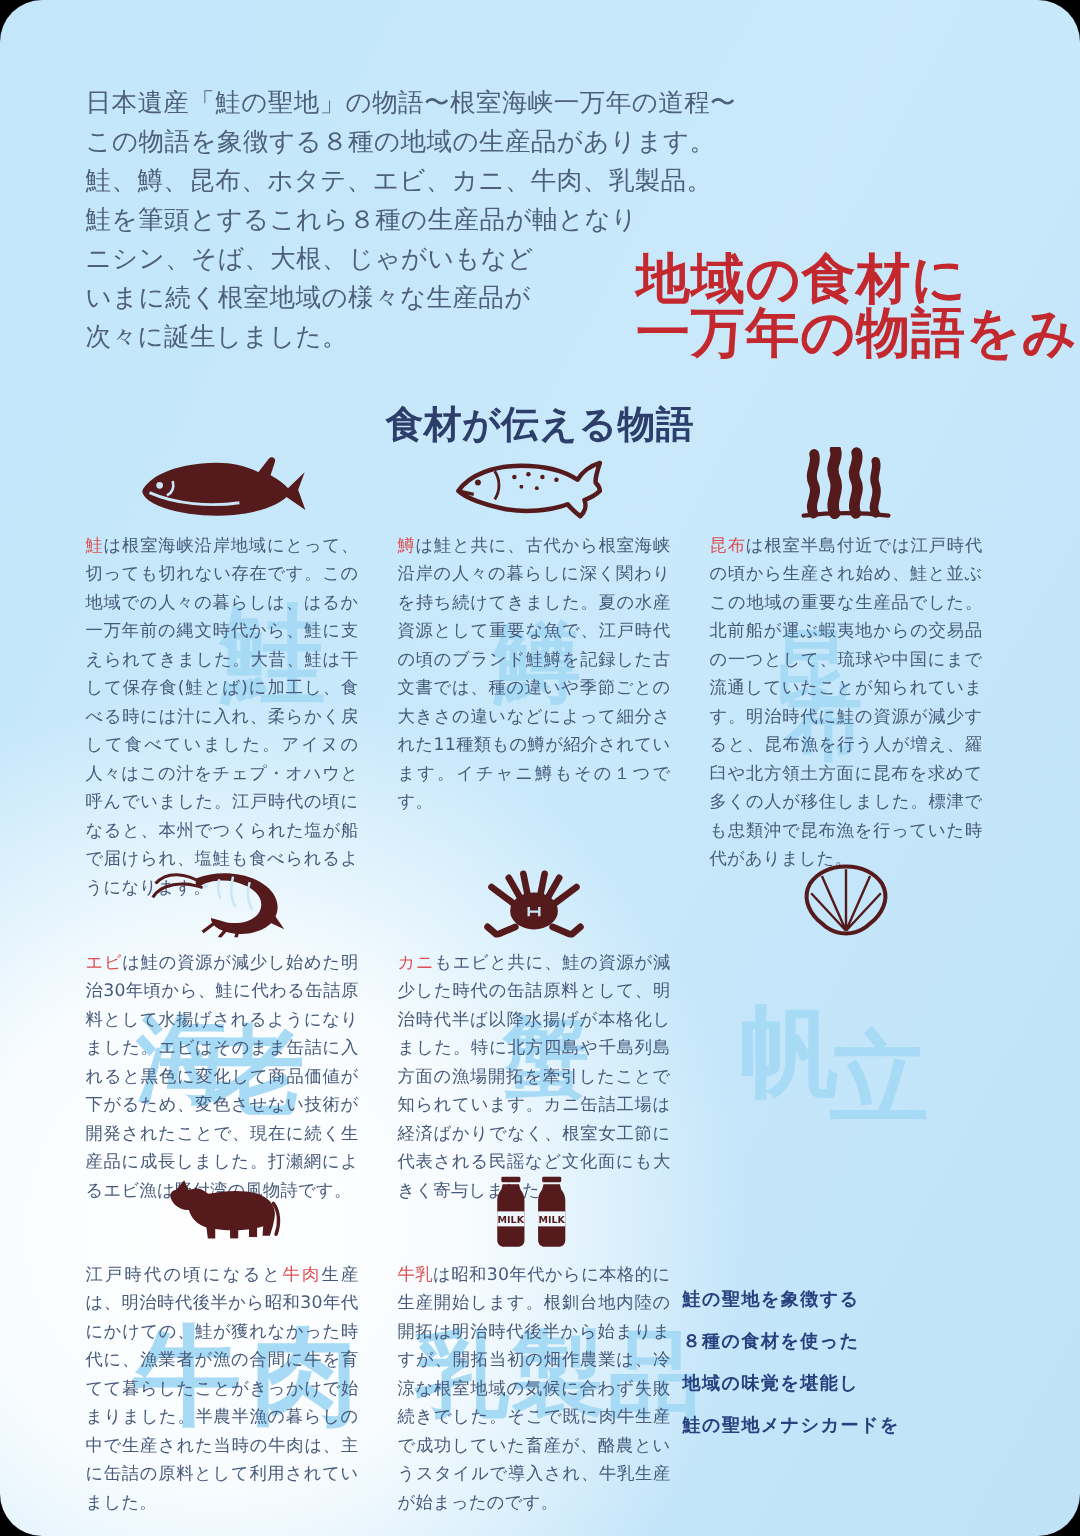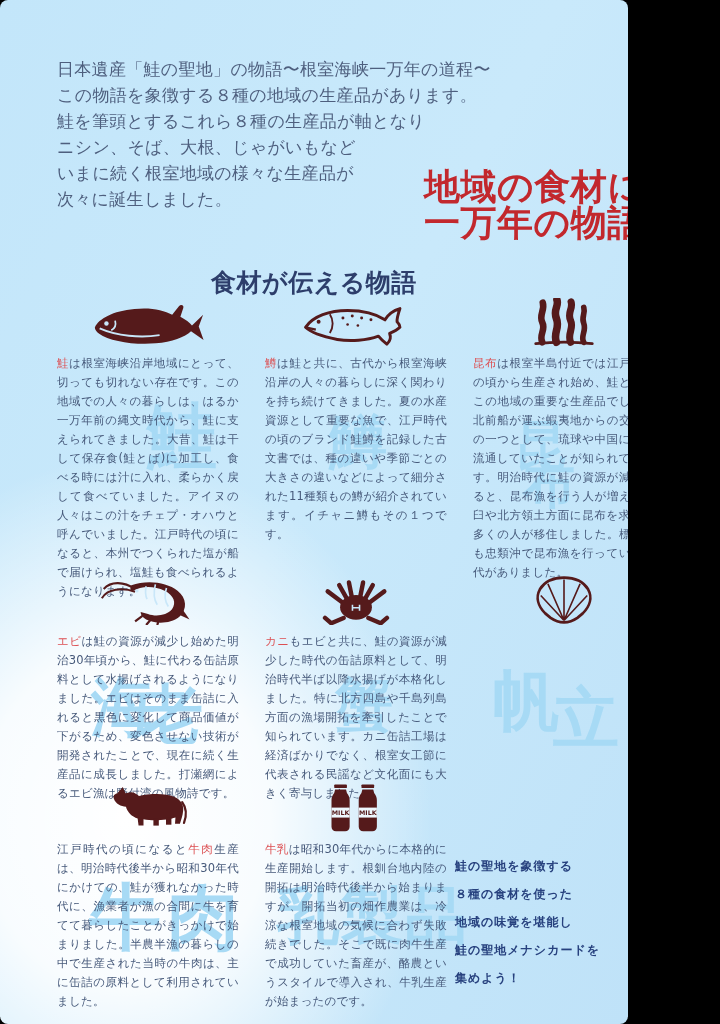--- a/index.html
+++ b/index.html
@@ -1,20 +1,20 @@
 <!DOCTYPE html>
 <html lang="ja"><head>
 <meta charset="utf-8">
 <style>
   html,body { margin:0; padding:0; background:#000; }
   * { box-sizing:border-box; }
   .page {
     position:relative;
-    width:628px; height:1024px;
-    border-radius:8px;
+    width:720px; height:1024px;
+    border-radius:28px;
     overflow:hidden;
     font-family:"DejaVu Sans","Liberation Sans",sans-serif;
     background:
       radial-gradient(72% 52% at 20% 80%, #ffffff 0%, rgba(255,255,255,0.88) 32%, rgba(255,255,255,0) 68%),
       linear-gradient(118deg, #c3e6fa 0%, #c9e9fb 48%, #bfe2f8 100%);
   }
   
   .intro { position:absolute; left:57px; top:56px; color:#4e5f7e; font-size:17px; line-height:26px; letter-spacing:0.3px; white-space:nowrap; }
   
   .headline { position:absolute; left:424px; top:169px; color:#c2282d; font-weight:bold; font-size:36px; line-height:36px; letter-spacing:0.5px; white-space:nowrap; }
@@ -51,20 +51,21 @@
   svg { display:block; }
 </style>
 </head>
 <body>
 
 <div class="page">
 
   <div class="intro">
     <div>日本遺産「鮭の聖地」の物語〜根室海峡一万年の道程〜</div>
     <div>この物語を象徴する８種の地域の生産品があります。</div>
+    <div>鮭、鱒、昆布、ホタテ、エビ、カニ、牛肉、乳製品。</div>
     <div>鮭を筆頭とするこれら８種の生産品が軸となり</div>
     <div>ニシン、そば、大根、じゃがいもなど</div>
     <div>いまに続く根室地域の様々な生産品が</div>
     <div>次々に誕生しました。</div>
   </div>
 
   <div class="headline">
     <div>地域の食材に</div>
     <div>一万年の物語をみる</div>
   </div>
@@ -192,18 +193,17 @@
       </div>
       <p><span class="pre"></span><span class="lead">牛乳</span><span>は昭和30年代からに本格的に生産開始します。根釧台地内陸の開拓は明治時代後半から始まりますが、開拓当初の畑作農業は、冷涼な根室地域の気候に合わず失敗続きでした。そこで既に肉牛生産で成功していた畜産が、酪農というスタイルで導入され、牛乳生産が始まったのです。</span></p>
     </div>
 
     <div class="cell">
       <div class="cta">
         <div>鮭の聖地を象徴する</div>
         <div>８種の食材を使った</div>
         <div>地域の味覚を堪能し</div>
         <div>鮭の聖地メナシカードを</div>
-        <div>集めよう！</div>
       </div>
     </div>
 
   </div>
 </div>
 
 </body></html>

